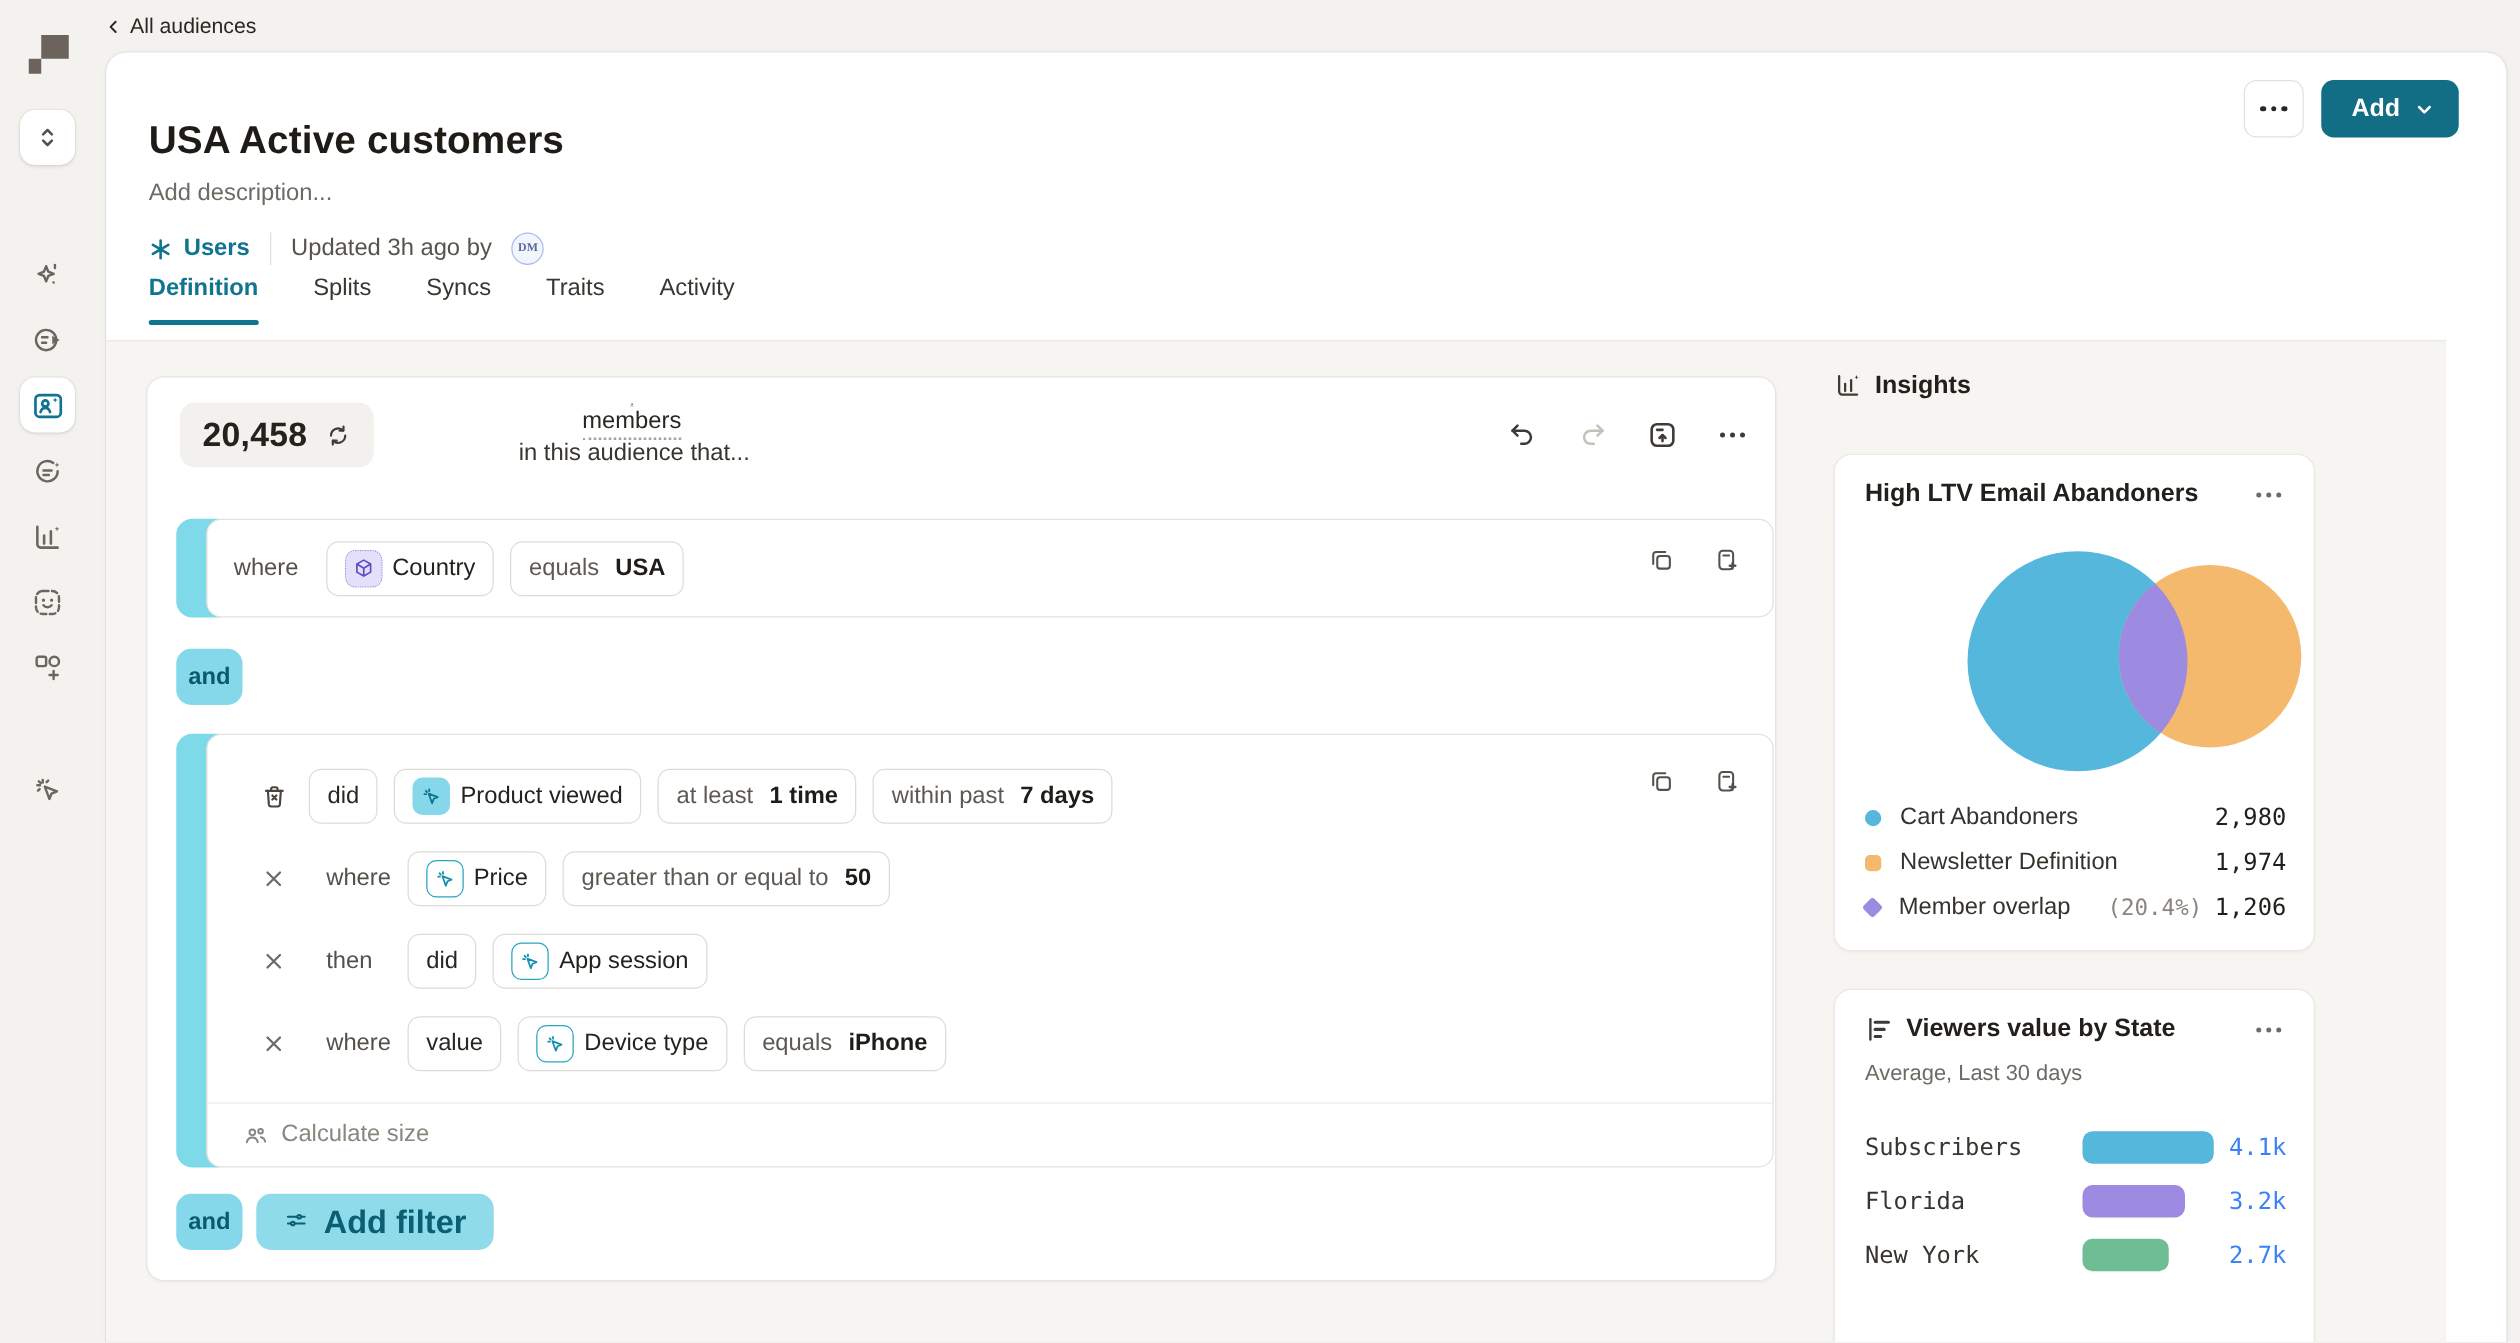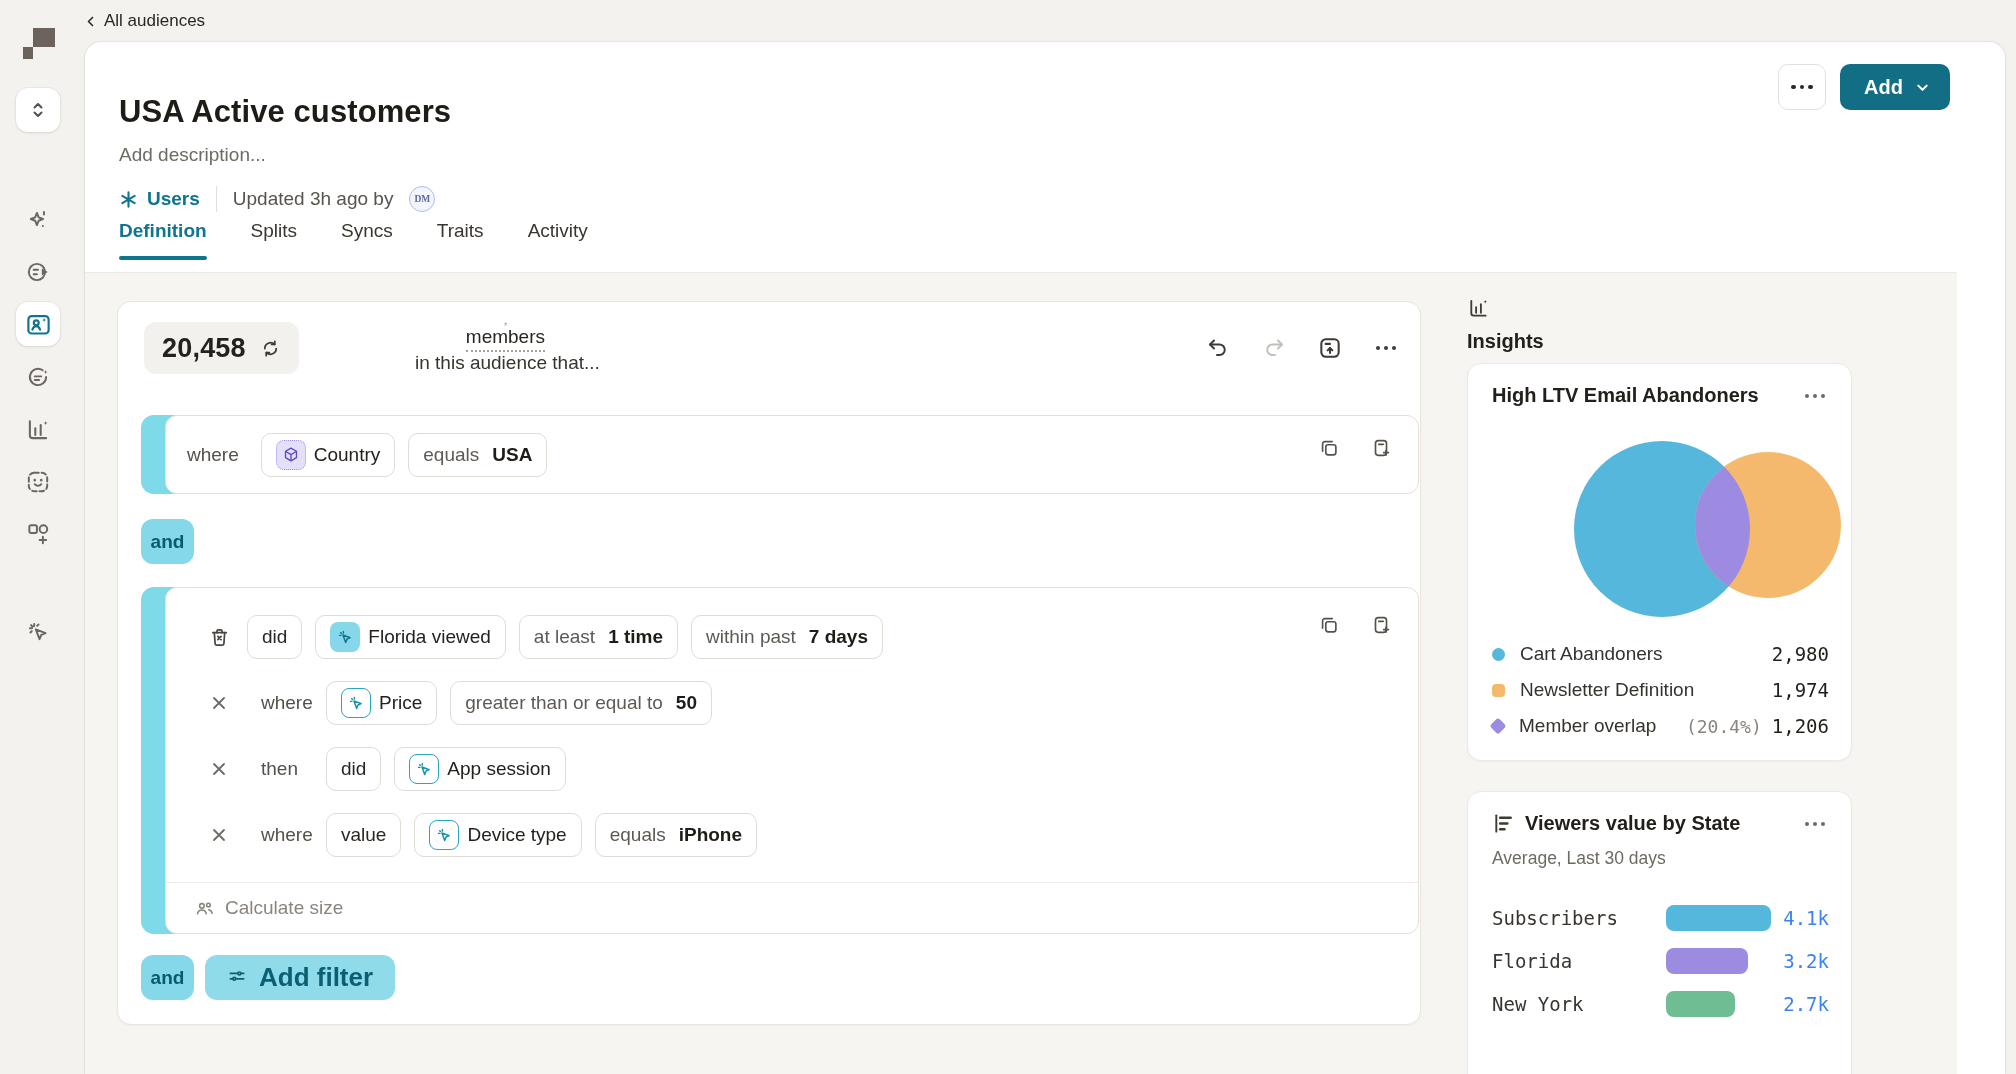--- a/index.html
+++ b/index.html
@@ -25,21 +25,21 @@
                overflow:hidden; }
   .page-title { position:absolute; left:34px; top:52px; font-size:31px; font-weight:700; color:#1F1C18; letter-spacing:.1px; }
   .page-desc { position:absolute; left:34px; top:102px; font-size:19px; color:#6E6A64; }
   .meta-row { position:absolute; left:34px; top:140px; height:34px; display:flex; align-items:center; gap:16px; }
   .entity-chip { display:flex; align-items:center; gap:9px; border:none; background:transparent; cursor:pointer;
                  font-family:inherit; font-size:19px; font-weight:600; color:#0E7490; }
   .meta-divider { width:1px; height:26px; background:#E2DFDA; }
   .updated-text { font-size:19px; color:#57534D; }
   .avatar { width:26px; height:26px; border-radius:50%; background:#F3F5FD; border:1.5px solid #ADBBEE;
             display:flex; align-items:center; justify-content:center; font-size:9.5px; font-weight:700; color:#5B6B9E;font-family:Liberation Serif, serif; }
-  .header-actions { position:absolute; right:55px; top:22px; display:flex; gap:14px; }
+  .header-actions { position:absolute; right:38px; top:22px; display:flex; gap:14px; }
   .more-btn { width:48px; height:46px; background:#fff; border:1px solid #E3E0DB; border-radius:10px; cursor:pointer;
               display:flex; align-items:center; justify-content:center; gap:4px; }
   .more-btn i, .dots i { width:4.5px; height:4.5px; border-radius:50%; background:#2A2622; display:block; }
   .add-btn { height:46px; padding:0 20px 0 24px; background:#116E84; color:#fff; border:none; border-radius:10px;
              font-family:inherit; font-size:20px; font-weight:600; display:flex; align-items:center; gap:12px; cursor:pointer; }
 
   
   .tabs { position:absolute; left:34px; top:170px; display:flex; gap:44px; }
   .tab { position:relative; border:none; background:transparent; font-family:inherit; font-size:19px; color:#3A362F;
          padding:8px 0 18px; cursor:pointer; }
@@ -98,21 +98,21 @@
 
   .and-pill { position:absolute; border:none; background:#84D8E9; color:#0A5A6E; font-family:inherit; font-size:19px;
               font-weight:700; border-radius:12px; cursor:pointer; }
   .and1 { left:23px; top:217px; width:53px; height:45px; }
   .and2 { left:23px; top:653px; width:53px; height:45px; }
   .add-filter-btn { position:absolute; left:87px; top:653px; height:45px; padding:0 22px; background:#8FDBEA; border:none;
                     border-radius:12px; display:flex; align-items:center; gap:12px; font-family:inherit; font-size:26px;
                     font-weight:700; color:#0B5F73; cursor:pointer; }
 
   
-  .insights-header { position:absolute; left:1382px; top:24px; display:flex; align-items:flex-start; gap:10px;flex-direction:column; }
+  .insights-header { position:absolute; left:1382px; top:24px; display:flex; align-items:flex-end; gap:10px; }
   .insights-title { font-size:20px; font-weight:700; color:#23201C; }
   .ins-card { position:absolute; left:1382px; width:385px; background:#fff; border:1px solid #ECE9E4; border-radius:14px;
               box-shadow:0 1px 2px rgba(40,35,30,.04); }
   .venn-card { top:90px; height:398px; }
   .bars-card { top:518px; height:380px; }
   .card-title-row { position:absolute; left:24px; right:20px; top:20px; display:flex; align-items:center; }
   .card-title { font-size:20px; font-weight:700; color:#23201C; }
   .card-dots { margin-left:auto; border:none; background:transparent; display:flex; gap:4px; cursor:pointer; padding:6px; }
   .card-dots i { width:4px; height:4px; border-radius:50%; background:#6E6A64; display:block; }
   .venn-svg { position:absolute; left:0; top:70px; }
@@ -368,21 +368,21 @@
                     </svg>
                 </button>
                 <button class="pill">did</button>
                 <button class="pill">
                   <span class="prop-ico event-filled">
                     <svg width="17" height="17" viewBox="0 0 20 20" fill="none" stroke="#0E7490" stroke-width="1.7" stroke-linecap="round" stroke-linejoin="round">
                         <path d="M7 7l8.5 3.2-3.7 1.6L10.2 16z"></path>
                         <path d="M3 7.5h1.6M7.5 3v1.6M4.3 4.3l1.1 1.1"></path>
                       </svg>
                   </span>
-                  <span class="pill-label">Florida viewed</span>
+                  <span class="pill-label">Product viewed</span>
                 </button>
                 <button class="pill">
                   <span class="muted">at least</span>
                     <span class="strong">1 time</span>
                 </button>
                 <button class="pill">
                   <span class="muted">within past</span>
                     <span class="strong">7 days</span>
                 </button>
               </div>

